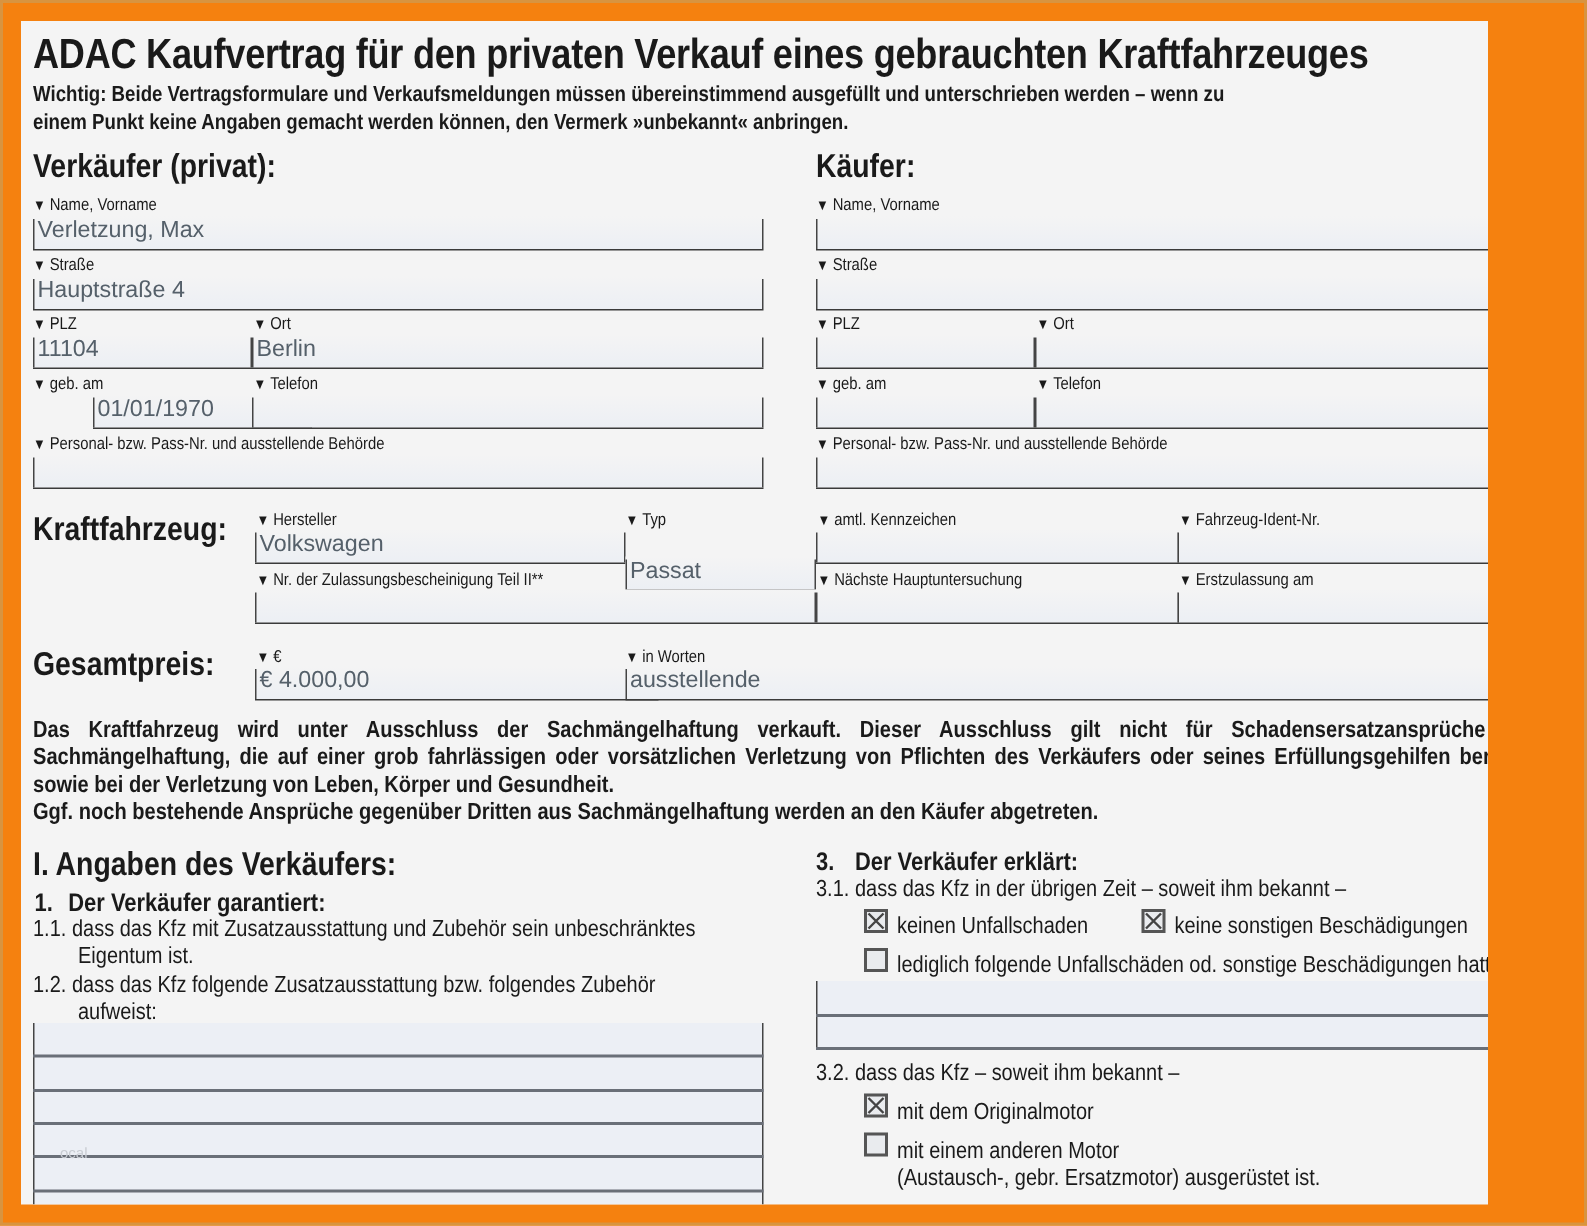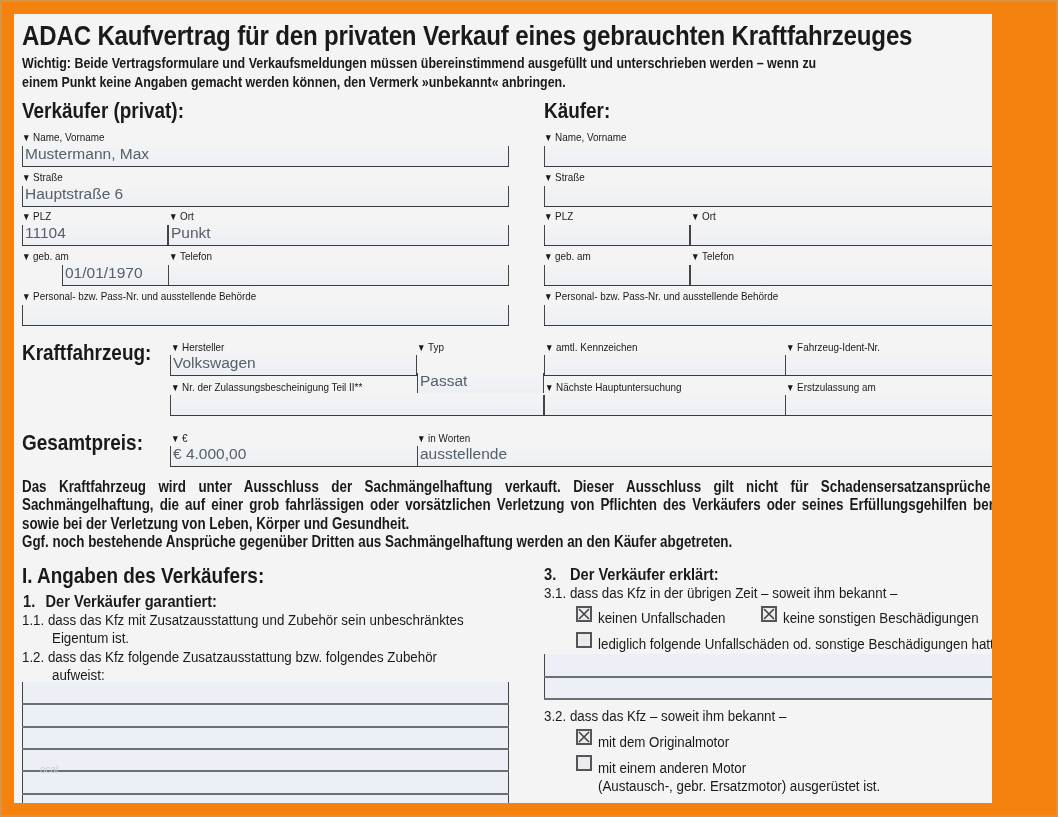--- a/index.html
+++ b/index.html
@@ -81,35 +81,35 @@
     <div>Wichtig: Beide Vertragsformulare und Verkaufsmeldungen müssen übereinstimmend ausgefüllt und unterschrieben werden – wenn zu</div>
     <div>einem Punkt keine Angaben gemacht werden können, den Vermerk »unbekannt« anbringen.</div>
   </div>
 
   <div class="abs cond section-h" style="left:8px;top:84px;">Verkäufer (privat):</div>
 
   <div class="abs cond section-h" style="left:530px;top:84px;">Käufer:</div>
 
   <div class="abs cond flabel" style="left:8px;top:117px;"><span class="tri">▼</span><span>Name, Vorname</span></div>
   <div class="field" style="left:8px;top:130px;width:487px;">
-      <span class="fval">Mustermann, Max</span>
+      <span class="fval">Verletzung, Max</span>
     </div>
 
   <div class="abs cond flabel" style="left:8px;top:157px;"><span class="tri">▼</span><span>Straße</span></div>
   <div class="field" style="left:8px;top:170px;width:487px;">
-      <span class="fval">Hauptstraße 6</span>
+      <span class="fval">Hauptstraße 4</span>
     </div>
 
   <div class="abs cond flabel" style="left:8px;top:196px;"><span class="tri">▼</span><span>PLZ</span></div>
   <div class="field" style="left:8px;top:209px;width:146px;">
       <span class="fval">11104</span>
     </div>
   <div class="abs cond flabel" style="left:155px;top:196px;"><span class="tri">▼</span><span>Ort</span></div>
   <div class="field" style="left:154px;top:209px;width:341px;">
-      <span class="fval">Punkt</span>
+      <span class="fval">Berlin</span>
     </div>
 
   <div class="abs cond flabel" style="left:8px;top:236px;"><span class="tri">▼</span><span>geb. am</span></div>
   <div class="field" style="left:8px;top:249px;width:146px;margin-left:40px;">
       <span class="fval">01/01/1970</span>
     </div>
   <div class="abs cond flabel" style="left:155px;top:236px;"><span class="tri">▼</span><span>Telefon</span></div>
   <div class="field" style="left:154px;top:249px;width:341px;">
       <span class="fval"></span>
     </div>

